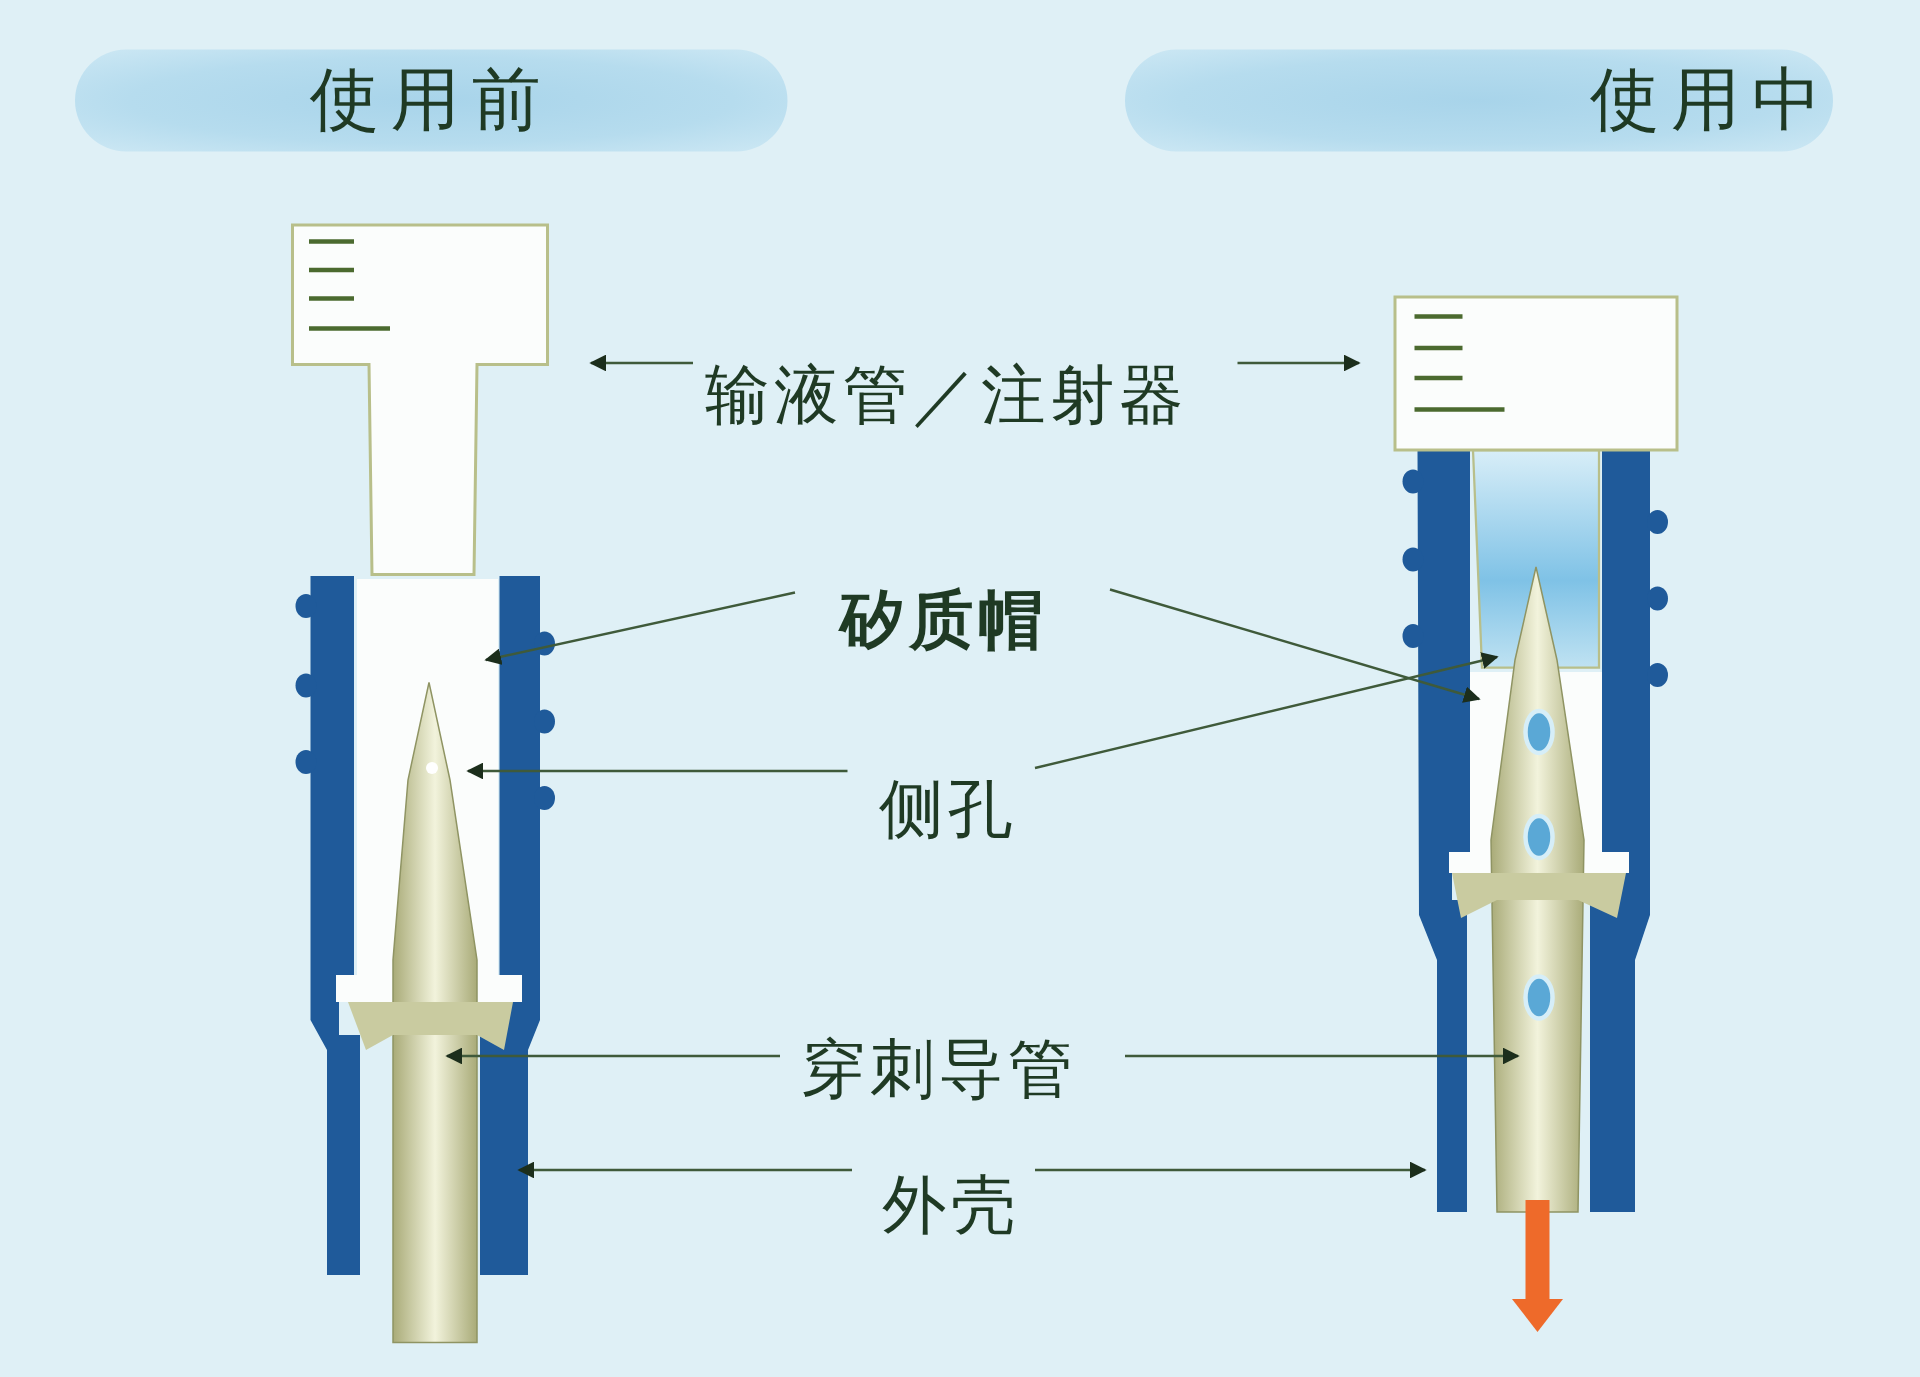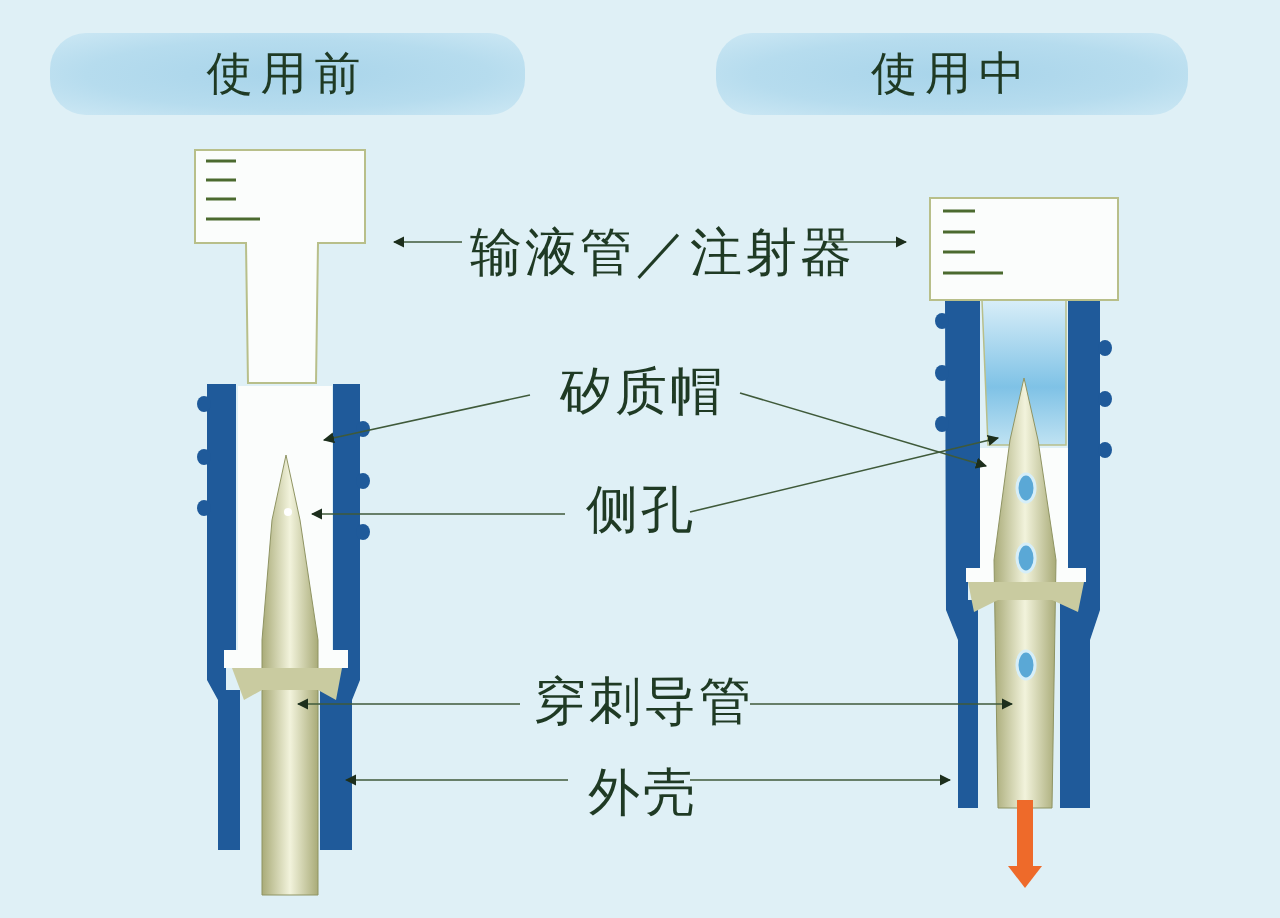--- a/index.html
+++ b/index.html
@@ -4,40 +4,41 @@
 <style>
   html, body { margin: 0; padding: 0; }
   body {
     width: 1280px; height: 918px; overflow: hidden;
     background: #dff0f6;
     font-family: "DejaVu Sans", sans-serif;
     position: relative;
   }
   .pill {
     position: absolute;
-    height: 82px;
+    height: 68px;
     border-radius: 36px;
     background: radial-gradient(ellipse at center, #a8d4ea 0%, #b6dcee 60%, #cde8f4 100%);
     display: flex; align-items: center; justify-content: center;
     font-size: 46px; letter-spacing: 8px; color: #1f3a24;
   }
   .label {
     position: absolute;
-    font-size: 52px; color: #1f3a24; letter-spacing: 3px;
+    font-size: 43px; color: #1f3a24; letter-spacing: 3px;
     white-space: nowrap;
+    margin-top: 17px;
   }
   svg.diagram { position: absolute; left: 0; top: 0; }
 </style>
 </head>
 <body>
 
 <div class="pill" style="left:50px; top:33px; width:475px;">
   <span>使用前</span>
 </div>
-<div class="pill" style="left:716px; top:33px; width:472px;">
+<div class="pill" style="left:750px; top:33px; width:472px;justify-content:flex-end;">
   <span>使用中</span>
 </div>
 
 <svg class="diagram" width="1280" height="918" viewBox="0 0 1280 918">
   <defs>
     <linearGradient id="spikeGrad" x1="0" x2="1" y1="0" y2="0">
       <stop offset="0" stop-color="#a9ab78"></stop>
       <stop offset="0.5" stop-color="#f2f3dc"></stop>
       <stop offset="1" stop-color="#a9ab78"></stop>
     </linearGradient>
@@ -142,24 +143,24 @@
     <line x1="750" y1="704" x2="1012" y2="704" marker-end="url(#arrowHead)"></line>
 
     <line x1="568" y1="780" x2="346" y2="780" marker-end="url(#arrowHead)"></line>
     <line x1="690" y1="780" x2="950" y2="780" marker-end="url(#arrowHead)"></line>
   </g>
 </svg>
 
 <div class="label" style="left:470px; top:218px;">
   <span>输液管／注射器</span>
 </div>
-<div class="label" style="left:560px; top:357px;">
+<div class="label" style="left:560px; top:368px;font-weight:bold;">
   <span>矽质帽</span>
 </div>
-<div class="label" style="left:586px; top:475px;">
+<div class="label" style="left:586px; top:494px;">
   <span>侧孔</span>
 </div>
 <div class="label" style="left:534px; top:667px;">
   <span>穿刺导管</span>
 </div>
 <div class="label" style="left:588px; top:758px;">
   <span>外壳</span>
 </div>
 
 </body></html>

